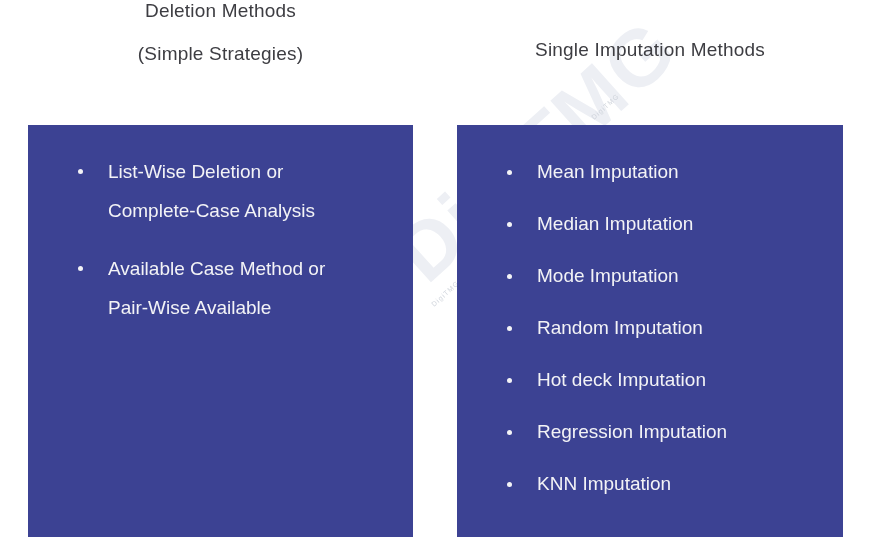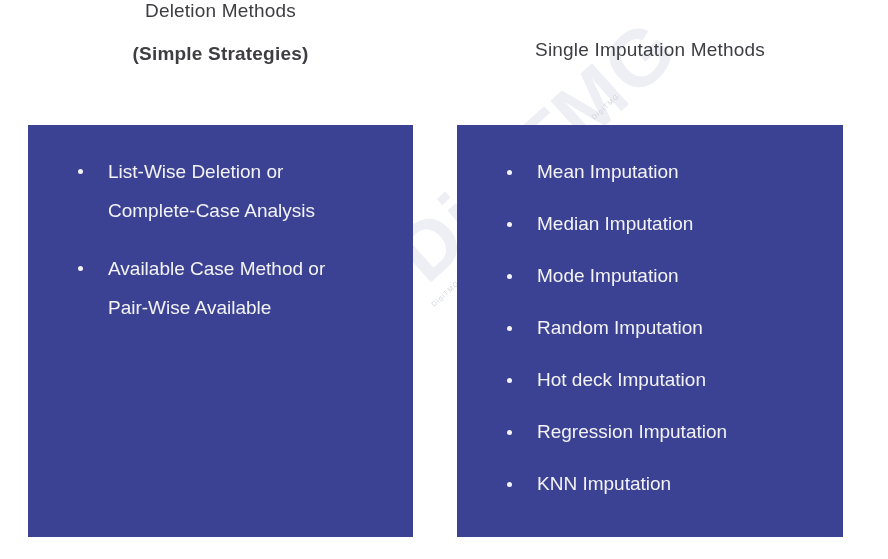--- a/index.html
+++ b/index.html
@@ -55,21 +55,21 @@
   .column.right{left:457px;width:386px;}
 
   .title{
     text-align:center;
     color:var(--title-text);
     font-size:19px;
     font-weight:500;
     letter-spacing:.2px;
   }
   .column.left .title{line-height:22px;}
-  .column.left .title .line2{margin-top:21px;font-weight:bold;}
+  .column.left .title .line2{margin-top:21px;}
   .column.right .title{margin-top:39px;line-height:22px;}
 
   .panel{
     position:absolute;
     top:125px;
     left:0;
     width:100%;
     height:412px;
     background:var(--panel);
   }

